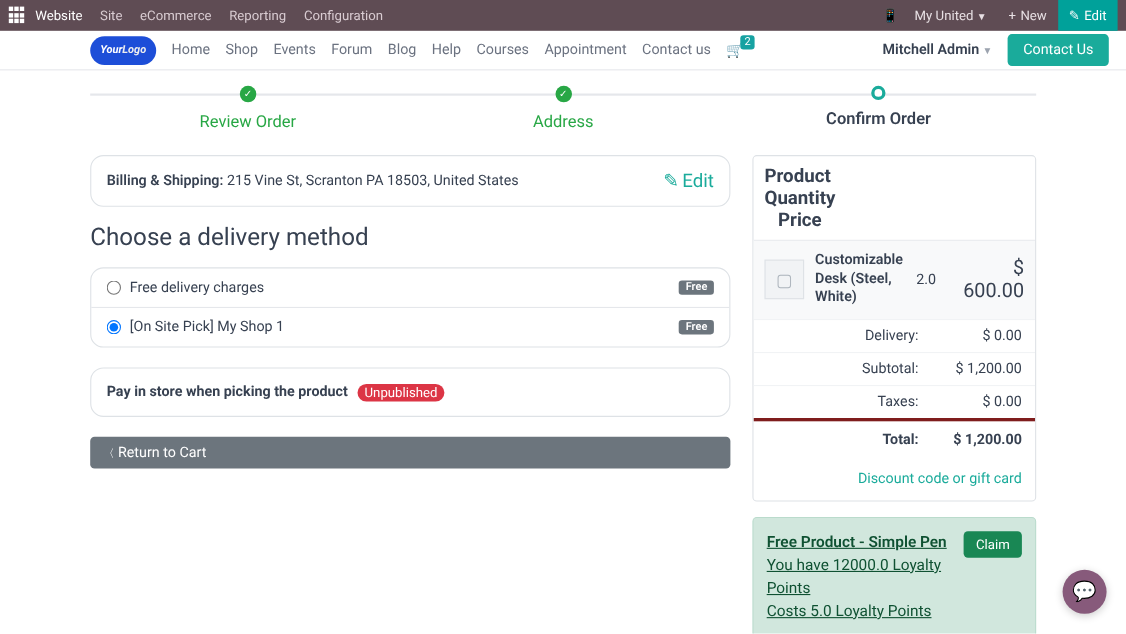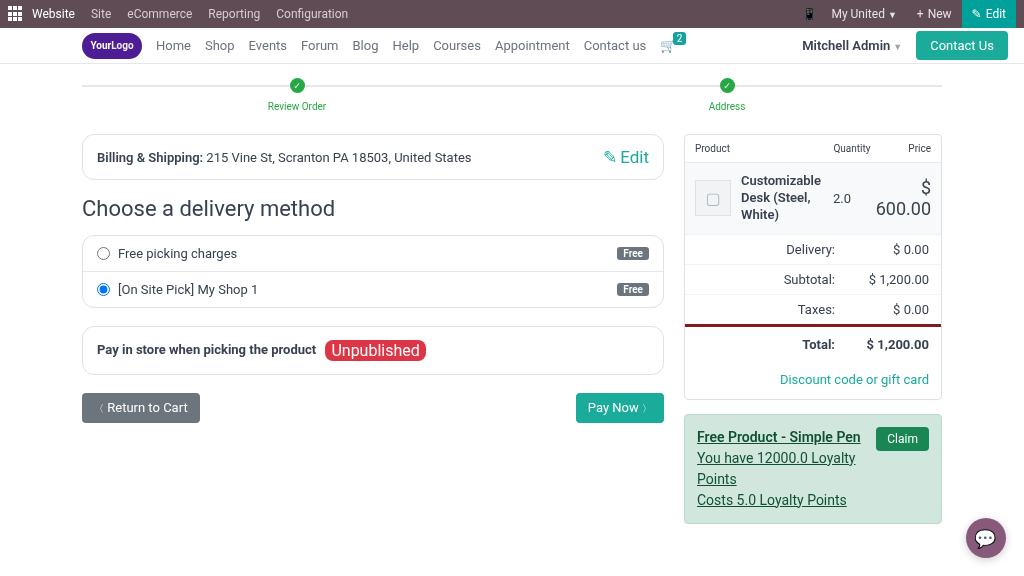--- a/index.html
+++ b/index.html
@@ -15,42 +15,42 @@
 .topbar .mobile-icon { margin-right:14px; font-size:12px; }
 .topbar .mywebsite { margin-right:10px; cursor:pointer; }
 .topbar .caret { font-size:9px; margin-left:3px; }
 .topbar .newbtn { margin-right:0; padding:0 10px; cursor:pointer; display:flex; align-items:center; height:100%; }
 .topbar .editbtn { background:#00a19a; color:#fff; padding:0 10px; height:100%; display:flex; align-items:center; margin-left:0; cursor:pointer; }
 .topbar .plus { margin-right:4px; }
 
 
 .navbar { height: 36px; border-bottom:1px solid #e5e7eb; display:flex; align-items:center; padding:0 16px 0 82px; }
 .logo-wrap { display:flex; align-items:center; margin-right:14px; }
-.logo { width:60px; height:26px; background:#4c1d95; border-radius:13px; display:flex; align-items:center; justify-content:center; color:#fff; font-size:10px; font-weight:bold; }
+.logo { width:60px; height:26px; background:#1d4ed8; border-radius:13px; display:flex; align-items:center; justify-content:center; color:#fff; font-size:10px; font-style:italic; font-weight:bold; }
 .logo .your{ color:#fff; }
 .logo .logo-txt{ color:#eee; }
 .navitem { margin-right:14px; color:#6b7280; font-size:13px; cursor:pointer; }
 .navspacer { flex:1; }
 .cartwrap { position:relative; margin-right:18px; cursor:pointer; color:#4b5563; }
 .cartbadge { position:absolute; top:-6px; right:-10px; background:#17a2a2; color:#fff; font-size:10px; padding:0 4px; border-radius:3px; line-height:13px; }
 .admin { font-weight:600; color:#374151; margin-right:14px; cursor:pointer; font-size:13px; }
 .admin .caret2 { font-size:9px; color:#9ca3af; margin-left:3px; }
 .contactbtn { background:#1aab9b; color:#fff; padding:7px 14px; border-radius:4px; font-size:13px; cursor:pointer; }
 
 
 .container { padding: 14px 82px 0 82px; }
 
 
 .stepper { display:flex; margin-bottom:22px; position:relative; }
 .step { flex:1; text-align:center; position:relative; }
 .step-line { position:absolute; top:7px; left:0; right:0; height:2px; background:#e5e7eb; z-index:0; }
 .step-dot { width:15px; height:15px; border-radius:50%; margin:0 auto 8px; position:relative; z-index:1; display:flex; align-items:center; justify-content:center; font-size:9px; color:#fff; }
 .step-dot.done { background:#28a745; }
 .step-dot.active { background:#fff; border:3px solid #1aab9b; width:13px; height:13px; }
-.step-label { font-size:10px; }
+.step-label { font-size:15px; }
 .step-label.done { color:#28a745; }
 .step-label.active { color:#374151; font-weight:600; }
 
 
 .row { display:flex; gap:20px; }
 .left { flex:1.08; }
 .right { width:258px; }
 
 .card { border:1px solid #dee2e6; border-radius:12px; }
 .billing-card { padding:12px 14px; display:flex; align-items:center; margin-bottom:16px; }
@@ -60,30 +60,30 @@
 
 h2.section { font-size:22px; font-weight:400; color:#374151; margin-bottom:14px; }
 
 .delivery-card { margin-bottom:18px; }
 .delivery-opt { padding:10px 14px; display:flex; align-items:center; border-bottom:1px solid #e5e7eb; }
 .delivery-opt:last-child { border-bottom:none; }
 .delivery-opt input { margin-right:8px; }
 .freebadge { margin-left:auto; background:#6c757d; color:#fff; font-size:10px; padding:1px 6px; border-radius:3px; font-weight:600; }
 
 .paycard { padding:14px; }
-.unpub { background:#dc3545; color:#fff; font-size:16px; padding:1px 6px; border-radius:8px; margin-left:6px; vertical-align:middle; }
-
-.footer-btns { display:flex; margin-top:18px; }
+.unpub { background:#dc3545; color:#fff; font-size:12px; padding:1px 6px; border-radius:8px; margin-left:6px; vertical-align:middle; }
+
+.footer-btns { display:flex; margin-top:18px;flex-direction:column; }
 .btn-secondary { background:#6c757d; color:#fff; padding:7px 12px; border-radius:4px; font-size:13px; cursor:pointer; }
 .btn-primary { background:#1aab9b; color:#fff; padding:7px 12px; border-radius:4px; font-size:13px; cursor:pointer; margin-left:auto; }
 .chev { font-size:10px; }
 
 
 .summary-table { width:100%; border:1px solid #dee2e6; border-radius:4px; overflow:hidden; }
-.summary-head { display:flex; padding:8px 10px; font-weight:400; font-size:10px; }
+.summary-head { display:flex; padding:8px 10px; font-weight:700; font-size:17px;flex-direction:column; }
 .summary-head .col-p { flex:1; }
 .summary-head .col-q { width:54px; text-align:center; }
 .summary-head .col-pr { width:52px; text-align:right; }
 .summary-row { display:flex; padding:10px; align-items:center; background:#f8f9fa; border-top:1px solid #e9ecef; }
 .prod-img { width:36px; height:36px; background:#f1f3f5; border:1px solid #dee2e6; margin-right:10px; display:flex; align-items:center; justify-content:center; font-size:16px; color:#adb5bd; }
 .prod-name { flex:1; font-weight:600; font-size:13px; line-height:1.3; }
 .prod-qty { width:38px; font-size:13px; }
 .prod-price { width:60px; text-align:right; font-size:18px; }
 .sum-line { display:flex; padding:7px 12px; font-size:13px; border-top:1px solid #f1f3f5; }
 .sum-line .lbl { flex:1; text-align:right; margin-right:24px; color:#374151; }
@@ -160,51 +160,54 @@
   <div class="stepper">
     <div class="step-line"></div>
     <div class="step">
       <div class="step-dot done">✓</div>
       <div class="step-label done">Review Order</div>
     </div>
     <div class="step">
       <div class="step-dot done">✓</div>
       <div class="step-label done">Address</div>
     </div>
+    <div class="step">
+      <div class="step-dot active"></div>
+      <div class="step-label active">Confirm Order</div>
+    </div>
   </div>
 
   <div class="row">
     <div class="left">
       <div class="card billing-card">
         <span><span class="label">Billing &amp; Shipping:</span> <span>215 Vine St, Scranton PA 18503, United States</span></span>
         <span class="editlink"><span class="pencil">✎</span><span>Edit</span></span>
       </div>
 
       <h2 class="section">Choose a delivery method</h2>
       <div class="card delivery-card">
         <label class="delivery-opt">
           <input type="radio" name="del" style="">
-          <span>Free picking charges</span>
+          <span>Free delivery charges</span>
           <span class="freebadge">Free</span>
         </label>
         <label class="delivery-opt">
           <input type="radio" name="del" checked="" style="">
           <span>[On Site Pick] My Shop 1</span>
           <span class="freebadge">Free</span>
         </label>
       </div>
 
       <div class="card paycard">
         <strong>Pay in store when picking the product</strong>
         <span class="unpub">Unpublished</span>
       </div>
 
       <div class="footer-btns">
         <span class="btn-secondary"><span class="chev">〈</span> <span>Return to Cart</span></span>
-        <span class="btn-primary"><span>Pay Now</span> <span class="chev">〉</span></span>
       </div>
     </div>
 
     <div class="right">
       <div class="summary-table">
         <div class="summary-head">
           <span class="col-p">Product</span>
           <span class="col-q">Quantity</span>
           <span class="col-pr">Price</span>
         </div>

